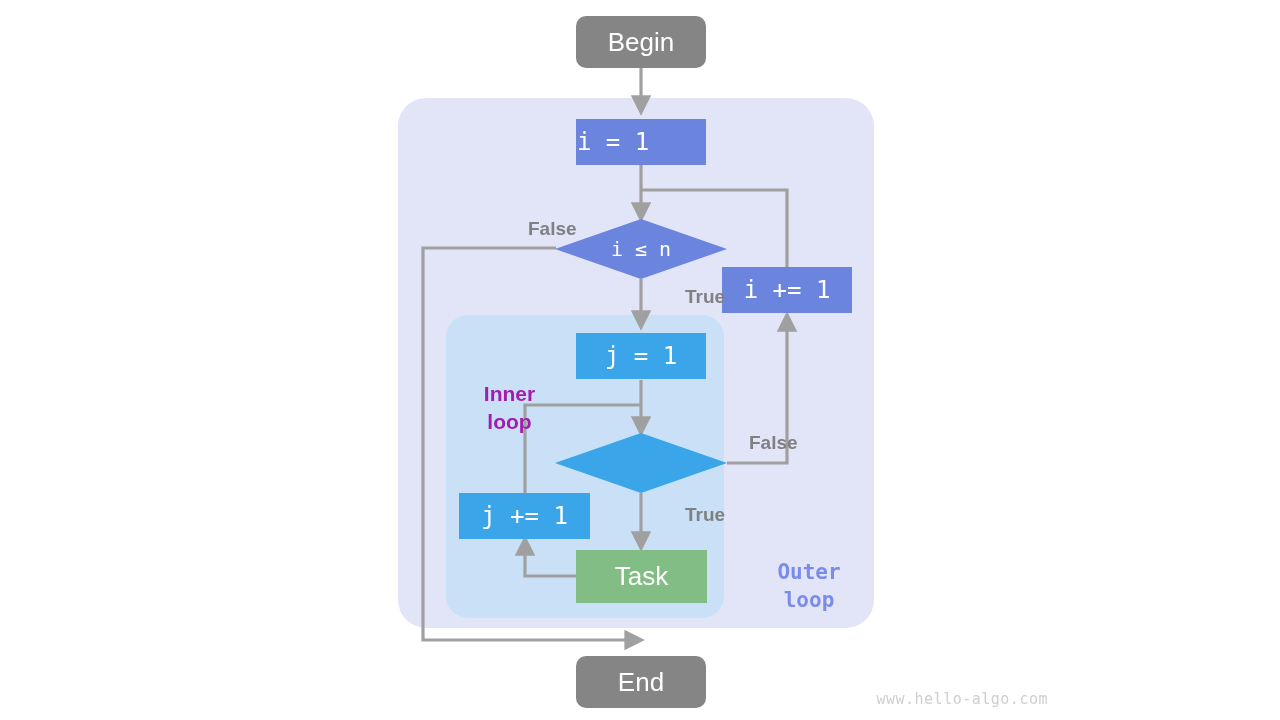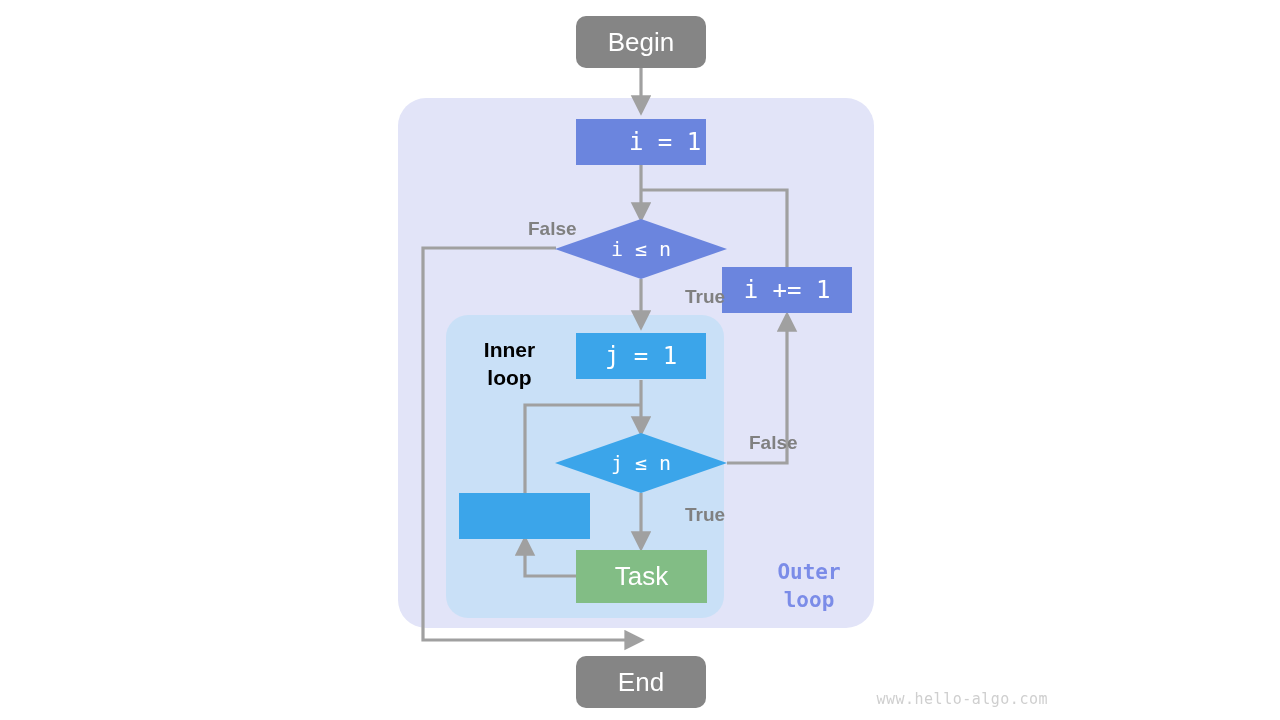--- a/index.html
+++ b/index.html
@@ -62,22 +62,23 @@
   }
   .group-label {
     position: absolute;
     font-size: 21px;
     font-weight: bold;
     line-height: 1.35;
     text-align: center;
     white-space: pre-line;
   }
   #group-label-inner {
-    color: #000000;
+    color: #a21caf;
     font-family: "Liberation Sans", sans-serif;
+    margin-top: 44px;
   }
   #group-label-outer {
     color: #7b8ce8;
     font-family: "DejaVu Sans Mono", "Liberation Mono", monospace;
   }
   #watermark {
     position: absolute;
     right: 16px;
     bottom: 12px;
     color: #cfcfcf;
@@ -139,30 +140,30 @@
 
     <rect x="459" y="493" width="131" height="46" fill="#3ba5ea"></rect>
 
     <rect x="576" y="550" width="131" height="53" fill="#82bd85"></rect>
 
     <rect x="576" y="656" width="130" height="52" rx="10" ry="10" fill="#858585"></rect>
   </svg>
 
   <div class="node-label terminal-text" style="left:576px; top:16px; width:130px; height:52px;">Begin</div>
 
-  <div class="node-label mono proc-text" style="left:600px; top:119px; width:130px; height:46px;">i = 1</div>
+  <div class="node-label mono proc-text" style="left:548px; top:119px; width:130px; height:46px;">i = 1</div>
 
   <div class="node-label mono cond-text" style="left:576px; top:226px; width:130px; height:46px;">i ≤ n</div>
 
   <div class="node-label mono proc-text" style="left:722px; top:267px; width:130px; height:46px;">i += 1</div>
 
   <div class="node-label mono proc-text" style="left:576px; top:333px; width:130px; height:46px;">j = 1</div>
 
-  <div class="node-label mono cond-text" style="left:576px; top:440px; width:130px; height:46px;">j ≤ n</div>
 
+  <div class="node-label mono proc-text" style="left:459px; top:493px; width:131px; height:46px;">j += 1</div>
 
   <div class="node-label task-text" style="left:576px; top:550px; width:131px; height:53px;">Task</div>
 
   <div class="node-label terminal-text" style="left:576px; top:656px; width:130px; height:52px;">End</div>
 
   <div class="edge-label" style="left:498px; top:218px;">False</div>
 
   <div class="edge-label" style="left:655px; top:286px;">True</div>
 
   <div class="edge-label" style="left:719px; top:432px;">False</div>

